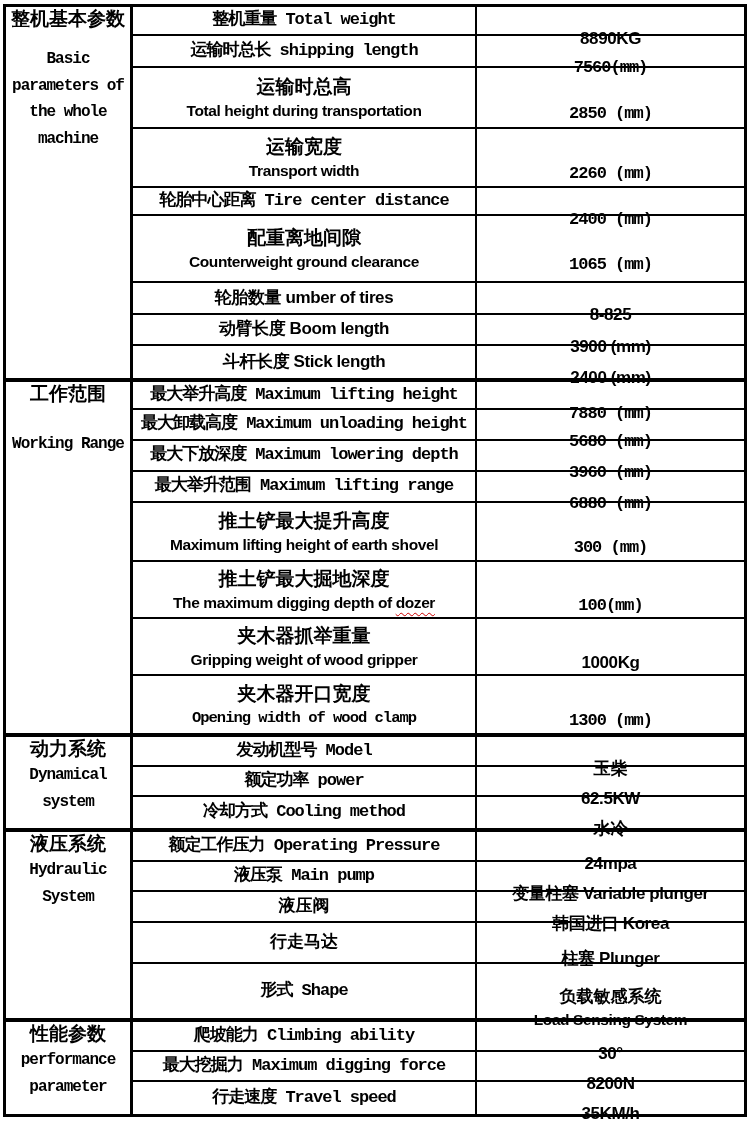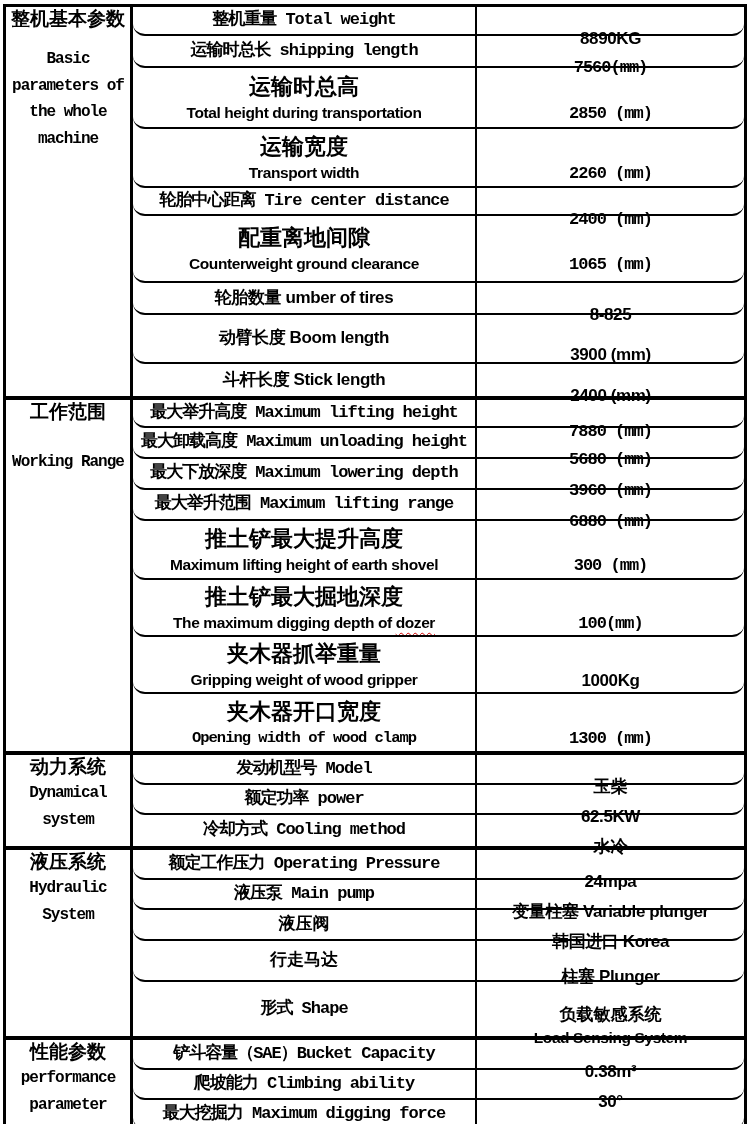--- a/index.html
+++ b/index.html
@@ -20,34 +20,34 @@
     width:127px;box-sizing:border-box;flex:0 0 127px;
     border-right:3px solid #000;
     display:flex;flex-direction:column;align-items:center;
     text-align:center;overflow:visible;
   }
   .cat-zh{font-size:19px;line-height:1.3;white-space:nowrap;}
   .cat-en{font-size:16px;line-height:1.68;white-space:nowrap;}
   .cat-gap-lg{height:14px;}
   .cat-gap-md{height:24px;}
   .rows{flex:1;display:flex;flex-direction:column;}
-  .row{display:flex;border-bottom:2px solid #000;box-sizing:border-box;border-radius:12px;}
+  .row{display:flex;border-bottom:2px solid #000;box-sizing:border-box;}
   .row:last-child{border-bottom:none;}
   .param{
     width:344px;flex:0 0 344px;box-sizing:border-box;
     border-right:2px solid #000;
     display:flex;flex-direction:column;justify-content:center;align-items:center;
     text-align:center;overflow:hidden;
   }
   .value{
     flex:1;display:flex;flex-direction:column;justify-content:center;align-items:center;
     text-align:center;font-size:17px;margin-top:32px;
   }
   .l-single{font-size:17px;line-height:1.2;white-space:nowrap;}
-  .l-zh{font-size:22px;line-height:1.45;white-space:nowrap;}
+  .l-zh{font-size:19px;line-height:1.45;white-space:nowrap;}
   .l-en{font-size:15.5px;line-height:1.35;white-space:nowrap;}
   .mono{font-family:"Liberation Mono","DejaVu Sans Mono",monospace;letter-spacing:-1px;}
   .csans{font-family:"Liberation Sans",sans-serif;letter-spacing:-0.4px;}
   .v-line{line-height:1.5;white-space:nowrap;}
   .squiggle{
     text-decoration:underline;
     text-decoration-style:wavy;
     text-decoration-color:#cc0000;
     text-decoration-thickness:1px;
     text-underline-offset:4px;
@@ -121,21 +121,21 @@
             </div>
         </div>
         <div class="row" style="height:32px">
           <div class="param">
               <span class="l-single csans">轮胎数量 umber of tires</span>
             </div>
           <div class="value">
               <span class="v-line csans">8-825</span>
             </div>
         </div>
-        <div class="row" style="height:49px">
+        <div class="row" style="height:31px">
           <div class="param">
               <span class="l-single csans">动臂长度 Boom length</span>
             </div>
           <div class="value">
               <span class="v-line csans">3900 (mm)</span>
             </div>
         </div>
         <div class="row" style="height:32px">
           <div class="param">
               <span class="l-single csans">斗杆长度 Stick length</span>
@@ -312,28 +312,20 @@
 
     <div class="section">
       <div class="cat">
         <span class="cat-zh">性能参数</span>
         <span class="cat-en mono">performance</span>
         <span class="cat-en mono">parameter</span>
       </div>
       <div class="rows">
         <div class="row" style="height:30px">
           <div class="param">
-              <span class="l-single mono">铲斗容量（SAE）Bucket Capacity</span>
-            </div>
-          <div class="value">
-              <span class="v-line csans">0.38m³</span>
-            </div>
-        </div>
-        <div class="row" style="height:30px">
-          <div class="param">
               <span class="l-single mono">爬坡能力 Climbing ability</span>
             </div>
           <div class="value">
               <span class="v-line csans">30°</span>
             </div>
         </div>
         <div class="row" style="height:30px">
           <div class="param">
               <span class="l-single mono">最大挖掘力 Maximum digging force</span>
             </div>

